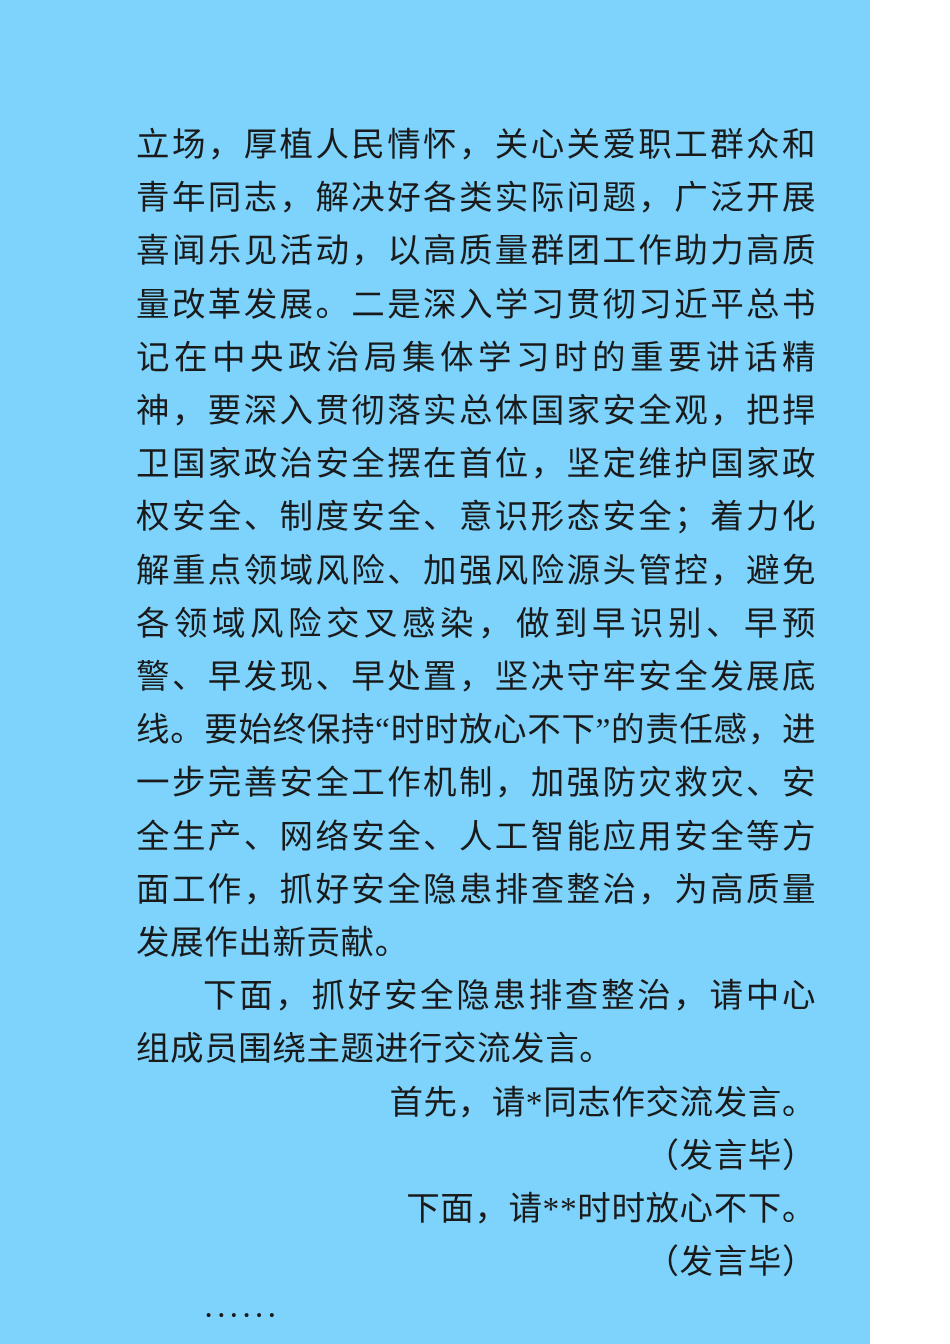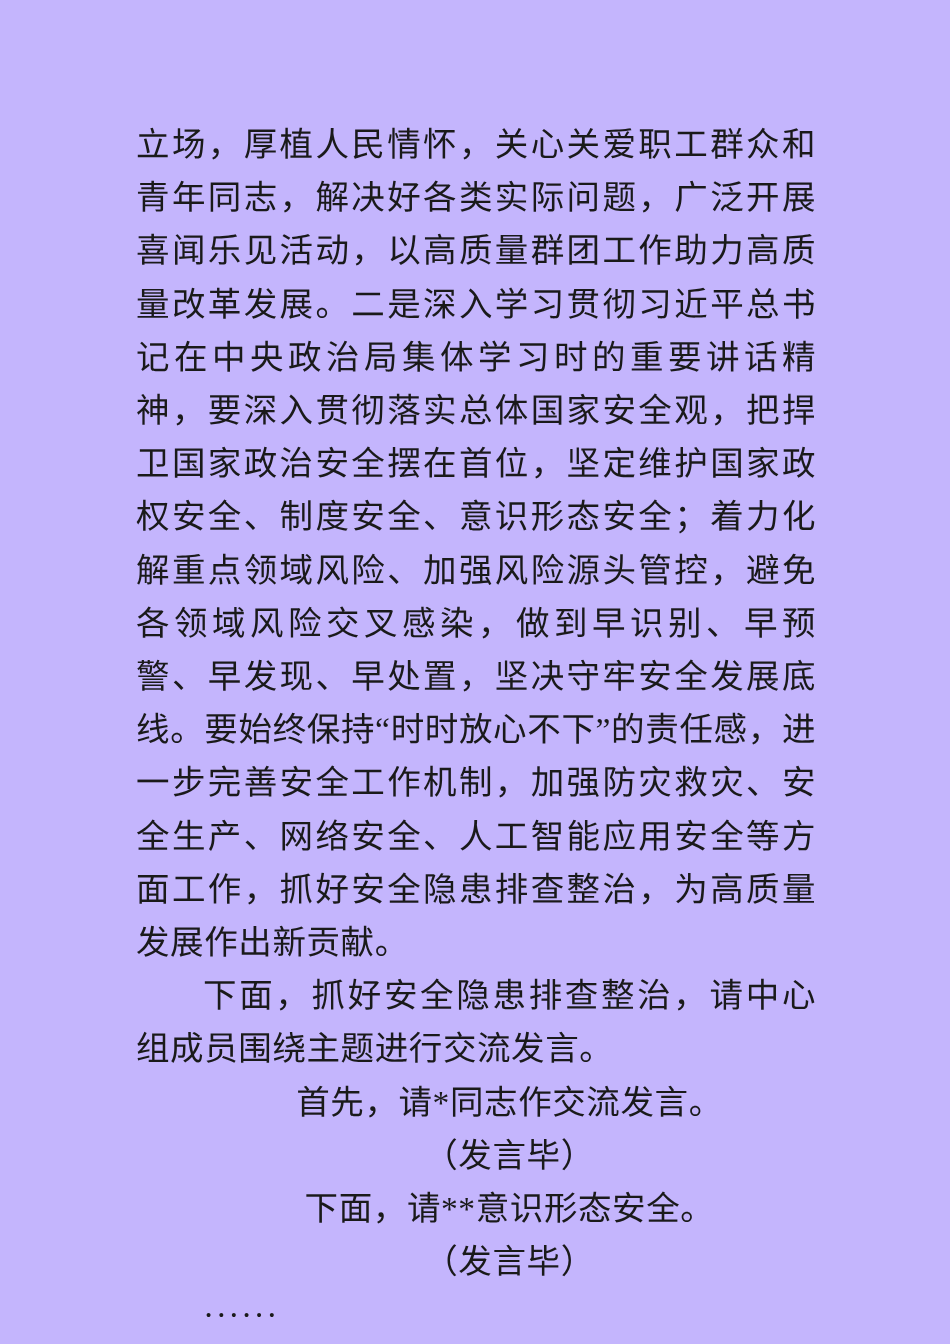--- a/index.html
+++ b/index.html
@@ -4,23 +4,23 @@
 <title>会议主持词</title>
 <style>
   html, body {
     margin: 0;
     padding: 0;
     background: #ffffff;
   }
 
   .page {
     position: relative;
-    width: 950px;
+    width: 870px;
     height: 1344px;
-    background: #c4b5fd;
+    background: #7dd3fc;
     overflow: hidden;
     box-sizing: border-box;
   }
 
   .doc-body {
     position: absolute;
     left: 136px;
     top: 118px;
     width: 680px;
   }
@@ -43,21 +43,21 @@
     text-indent: 0;
   }
 
   
   .para.indent {
     text-indent: 67px;
   }
 
   
   .para.short {
-    text-align: center;
+    text-align: right;
   }
 
   .ellipsis-line {
     margin: 0;
     font-family: "Liberation Serif", "DejaVu Serif", serif;
     font-size: 33.5px;
     line-height: 53.2px;
     color: #1a1a1a;
     text-indent: 67px;
     letter-spacing: 1.5px;
@@ -70,21 +70,21 @@
   <div class="doc-body">
 
     <p class="para continued">立场，厚植人民情怀，关心关爱职工群众和青年同志，解决好各类实际问题，广泛开展喜闻乐见活动，以高质量群团工作助力高质量改革发展。二是深入学习贯彻习近平总书记在中央政治局集体学习时的重要讲话精神，要深入贯彻落实总体国家安全观，把捍卫国家政治安全摆在首位，坚定维护国家政权安全、制度安全、意识形态安全；着力化解重点领域风险、加强风险源头管控，避免各领域风险交叉感染，做到早识别、早预警、早发现、早处置，坚决守牢安全发展底线。要始终保持“时时放心不下”的责任感，进一步完善安全工作机制，加强防灾救灾、安全生产、网络安全、人工智能应用安全等方面工作，抓好安全隐患排查整治，为高质量发展作出新贡献。</p>
 
     <p class="para indent">下面，抓好安全隐患排查整治，请中心组成员围绕主题进行交流发言。</p>
 
     <p class="para indent short">首先，请*同志作交流发言。</p>
 
     <p class="para indent short">（发言毕）</p>
 
-    <p class="para indent short">下面，请**意识形态安全。</p>
+    <p class="para indent short">下面，请**时时放心不下。</p>
 
     <p class="para indent short">（发言毕）</p>
 
     <p class="ellipsis-line">······</p>
 
     <p class="para indent short">下面，进行会议第三项议程，由我作总结讲话。</p>
 
   </div>
 </div>
 

